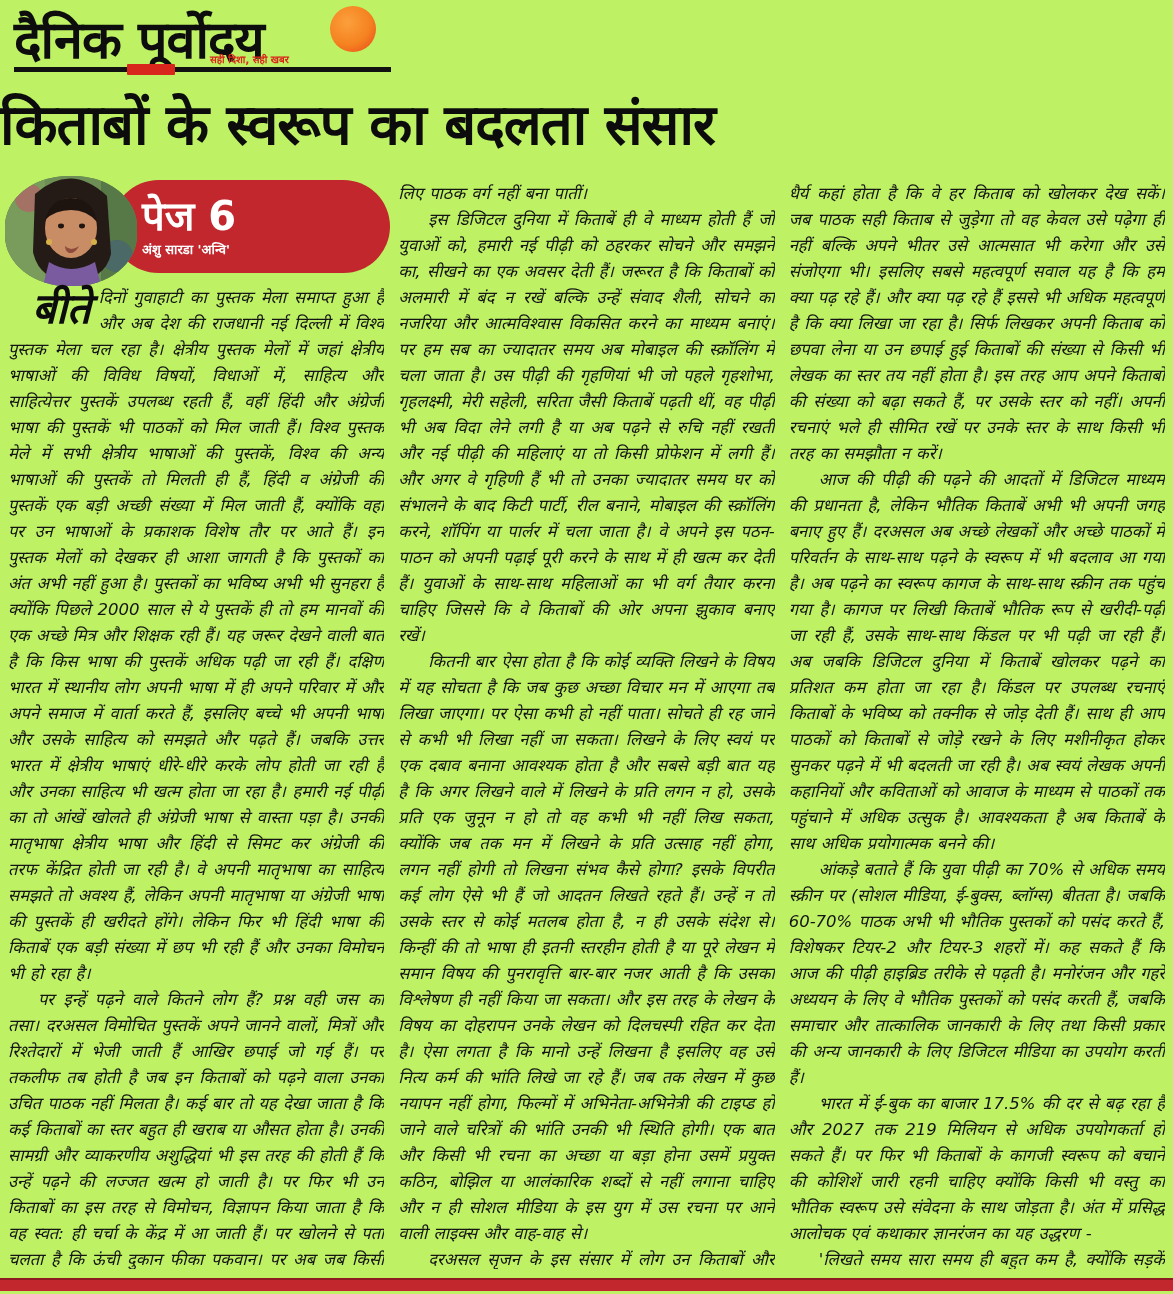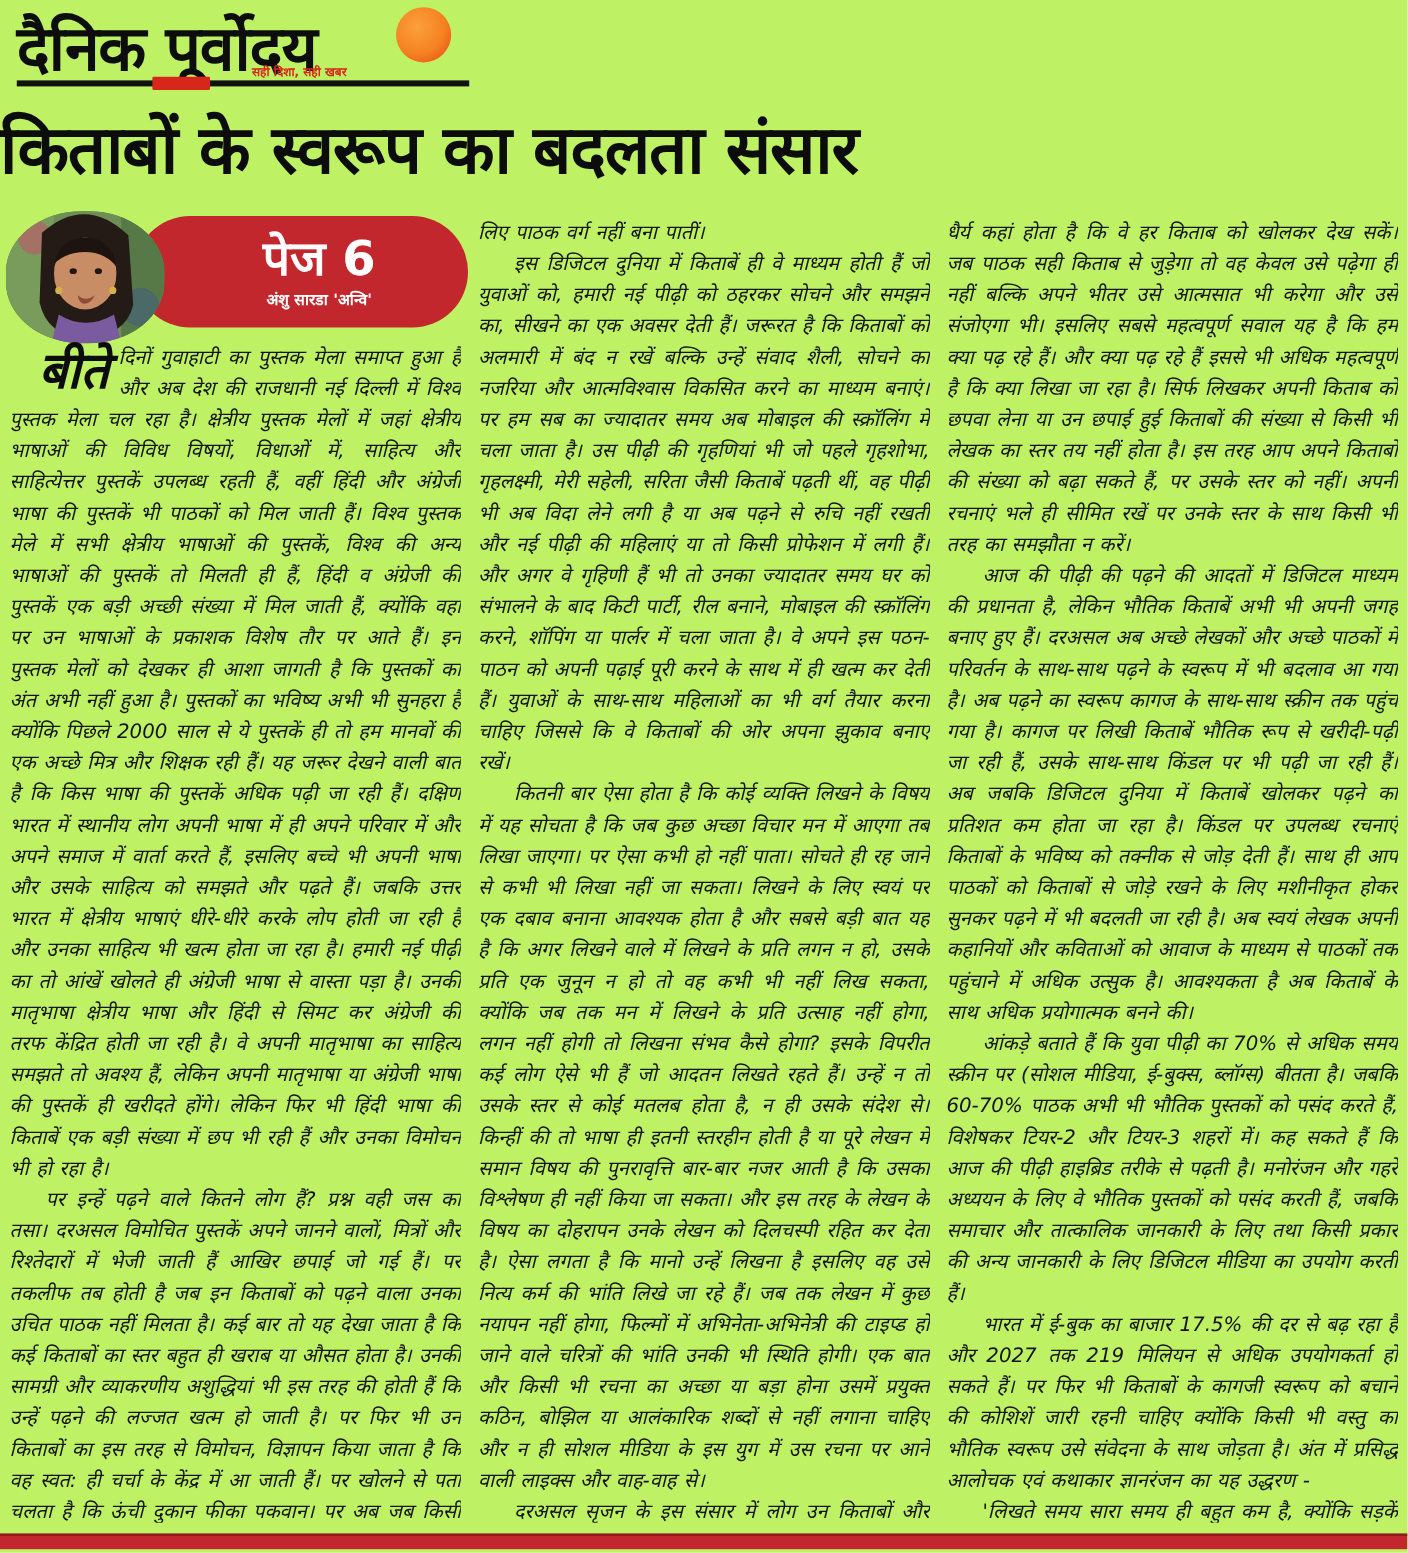--- a/index.html
+++ b/index.html
@@ -35,21 +35,21 @@
   
   .headline {
     position:absolute; left:0; top:84px; width:100%; text-align:left;
     font-size:56px; font-weight:800; color:#0c0c0c; letter-spacing:-1px;
   }
 
   
   .byline-pill {
     position:absolute; left:112px; top:180px; width:278px; height:93px;
     background:#c1272d; border-radius:48px;
-    display:flex; flex-direction:column; align-items:center; justify-content:center;
+    display:flex; flex-direction:column; justify-content:center;
     padding-left:30px;
   }
   .byline-page { color:#fff; font-size:40px; font-weight:800; line-height:1.0; }
   .byline-author { color:#fff; font-size:13px; font-weight:700; margin-top:4px; }
   .author-photo {
     position:absolute; left:5px; top:176px; width:132px; height:110px;
     border-radius:48% / 46%; overflow:hidden; background:#5d7d4a;
   }
 
   

